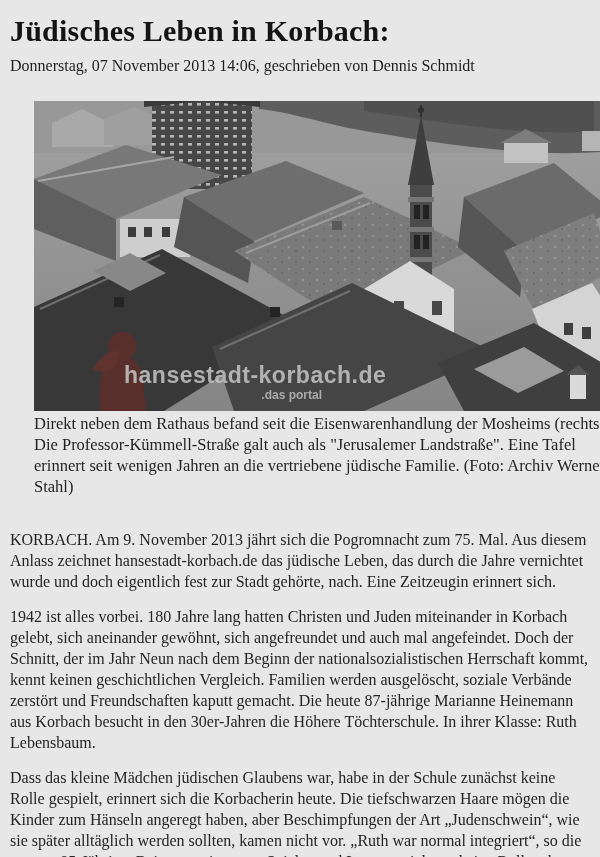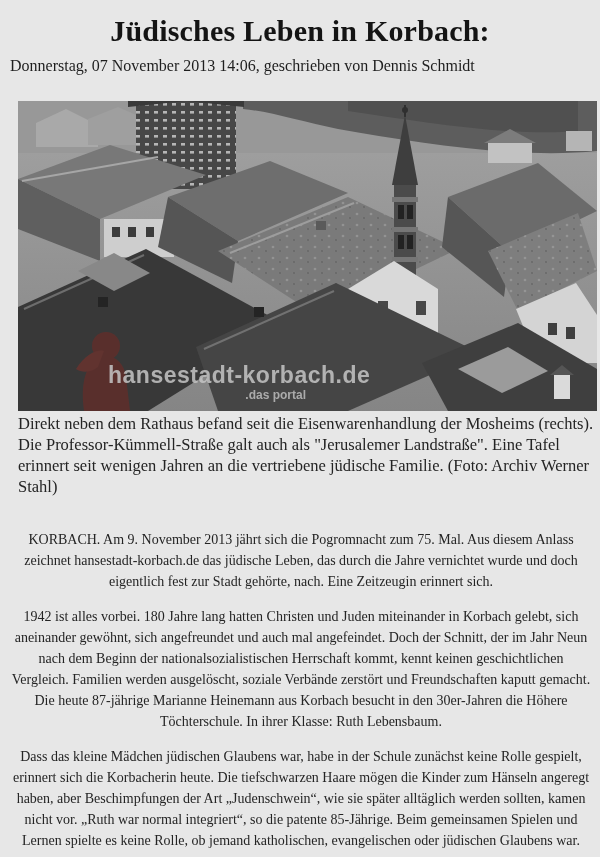--- a/index.html
+++ b/index.html
@@ -17,49 +17,48 @@
     background: #e7e7e7;
   }
   h1.headline {
     margin: 0;
     font-size: 30px;
     line-height: 50px;
     font-weight: bold;
     color: #141414;
     letter-spacing: 0.2px;
   }
-  h1.headline span { display: block; text-align: center; }
+  h1.headline span { display: block; }
   .dateline {
     font-size: 16px;
     line-height: 20px;
     margin: 0 0 17px 0;
     color: #1e1e1e;
   }
-  figure.photo-figure { margin: 0; padding: 8px; }
+  figure.photo-figure { margin: 16px; padding: 8px; }
   svg.photo {
     display: block;
     width: 579px;
     height: 310px;
     background: #8d8d8d;
   }
   figcaption.caption {
     font-size: 16.5px;
     line-height: 21px;
     margin: 2px 0 0 0;
     color: #242424;
     width: 582px;
   }
   .body-text { margin-top: 24px; }
   p.para {
-    font-size: 14px;
+    font-size: 16px;
     line-height: 21px;
     margin: 0 0 14px 0;
     color: #242424;
     width: 582px;
-    text-align: center;
   }
   p.para:last-child { margin-bottom: 0; }
   .wm-text {
     font-family: "Liberation Sans", sans-serif;
     font-weight: bold;
   }
 </style>
 </head>
 <body>
 

